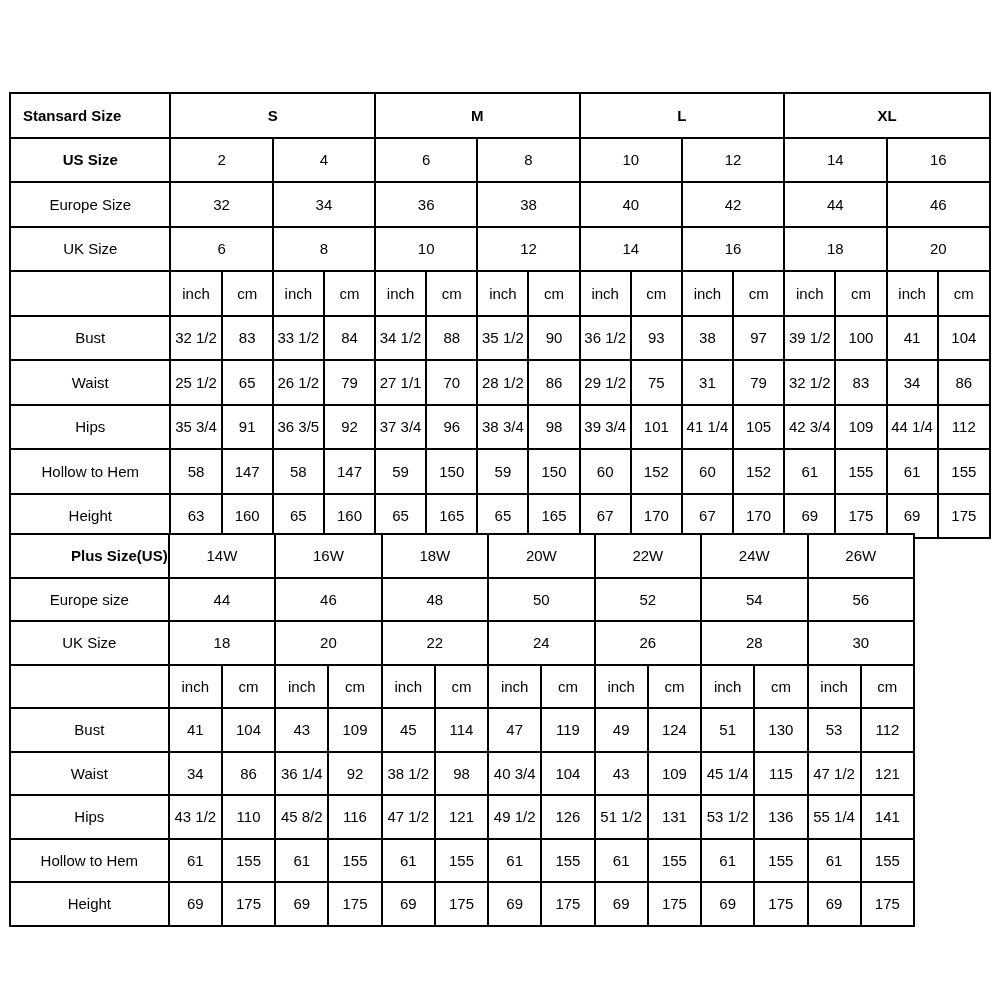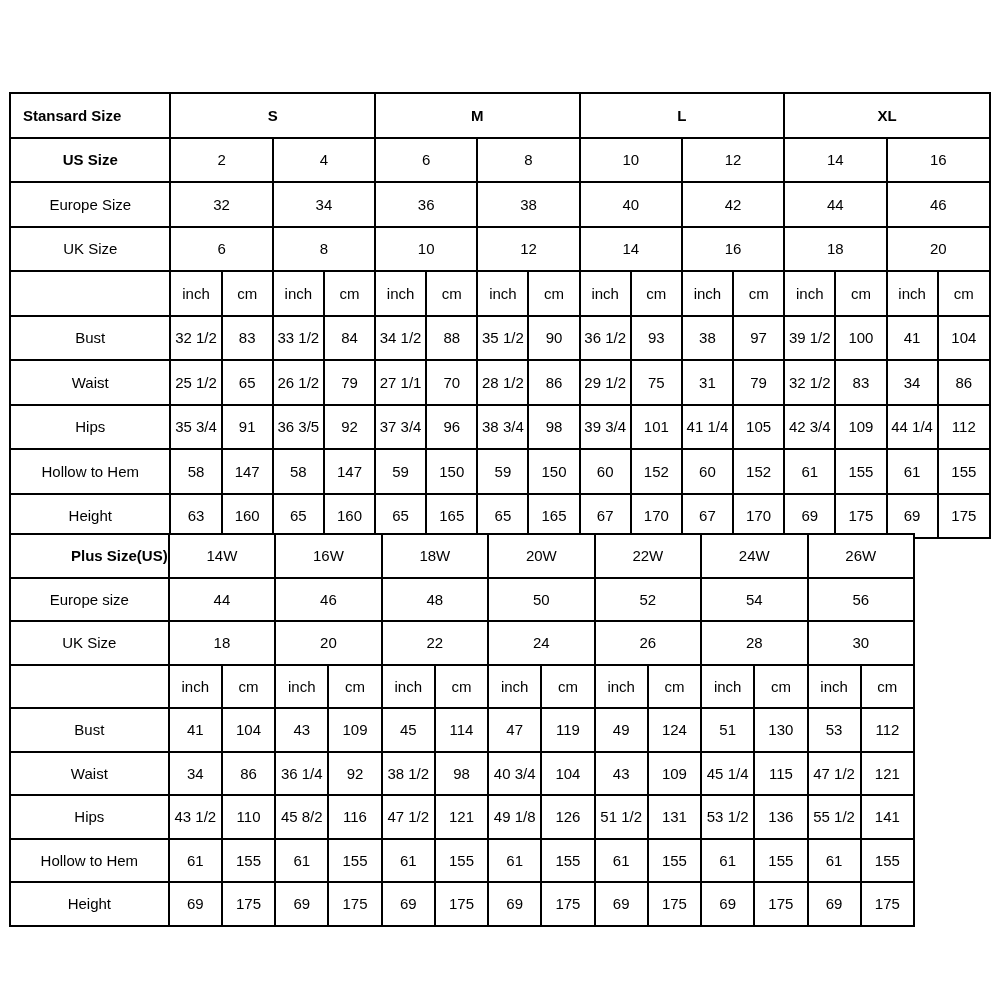--- a/index.html
+++ b/index.html
@@ -362,27 +362,27 @@
       </tr>
 
       <tr>
         <td class="rowlabel">Hips</td>
         <td class="val">43 1/2</td>
         <td class="val">110</td>
         <td class="val">45 8/2</td>
         <td class="val">116</td>
         <td class="val">47 1/2</td>
         <td class="val">121</td>
-        <td class="val">49 1/8</td>
+        <td class="val">49 1/2</td>
         <td class="val">126</td>
         <td class="val">51 1/2</td>
         <td class="val">131</td>
         <td class="val">53 1/2</td>
         <td class="val">136</td>
-        <td class="val">55 1/2</td>
+        <td class="val">55 1/4</td>
         <td class="val">141</td>
       </tr>
 
       <tr>
         <td class="rowlabel">Hollow to Hem</td>
         <td class="val">61</td>
         <td class="val">155</td>
         <td class="val">61</td>
         <td class="val">155</td>
         <td class="val">61</td>

